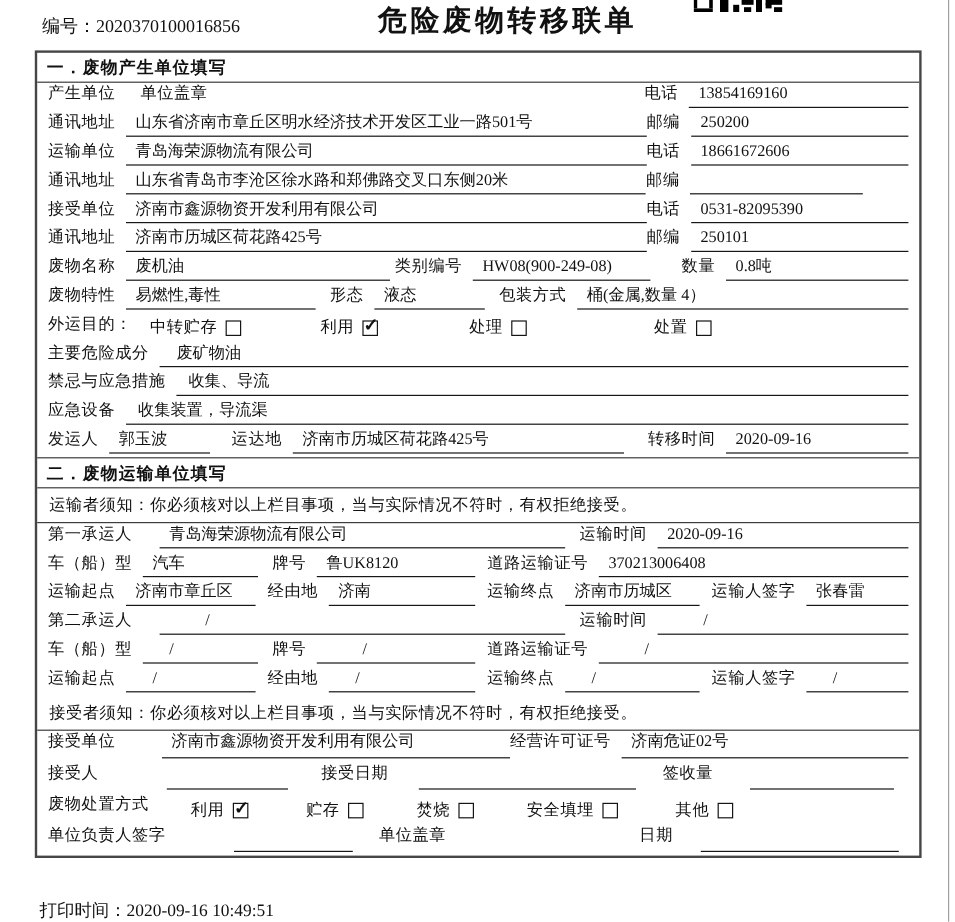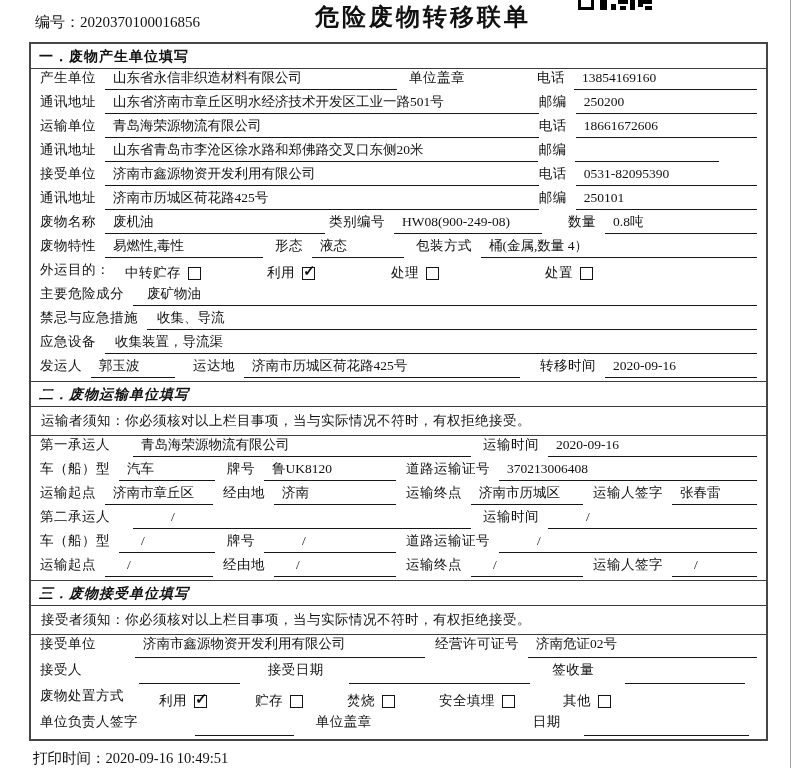--- a/index.html
+++ b/index.html
@@ -33,21 +33,21 @@
     position: absolute; left: 29px; top: 42px; width: 739px;
     border: 2px solid #464646; background: #fff;
   }
   .sec-h {
     font-family: "Liberation Sans", "DejaVu Sans", sans-serif;
     font-weight: bold; font-size: 14px;
     line-height: 18px; padding: 3px 8px;
     border-bottom: 1.5px solid #3c3c3c;
     letter-spacing: 1px;
   }
-  .sec-h.mid { border-top: 1.5px solid #3c3c3c; font-style: italic; }
+  .sec-h.mid { border-top: 1.5px solid #3c3c3c; }
   .note {
     font-size: 13.5px; line-height: 19px;
     padding: 4px 10px 5px 10px;
     border-bottom: 1px solid #3c3c3c;
     letter-spacing: .5px;
   }
   .row {
     display: flex; 
     height: 24px; padding: 0 9px 3px 9px;
     font-size: 13.5px; white-space: nowrap;
@@ -102,21 +102,20 @@
     <rect x="67" y="6" width="7" height="4"></rect>
   </g>
 </svg>
 
 <div class="form">
 
   <div class="sec-h">一．废物产生单位填写</div>
 
   <div class="row">
     <span class="lbl">产生单位</span>
-    <span class="fld" style="width:292px">山东省永信非织造材料有限公司</span>
     <span class="lbl" style="margin-left:12px">单位盖章</span>
     <span class="lbl ml-auto">电话</span>
     <span class="fld" style="width:183px">13854169160</span>
   </div>
 
   <div class="row">
     <span class="lbl">通讯地址</span>
     <span class="fld" style="width:438px">山东省济南市章丘区明水经济技术开发区工业一路501号</span>
     <span class="lbl ml-auto">邮编</span>
     <span class="fld" style="width:183px">250200</span>
@@ -262,27 +261,26 @@
     <span class="lbl">运输起点</span>
     <span class="fld slash-mid" style="width:108px">/</span>
     <span class="lbl" style="margin-left:10px">经由地</span>
     <span class="fld slash-mid" style="width:122px">/</span>
     <span class="lbl" style="margin-left:10px">运输终点</span>
     <span class="fld slash-mid" style="width:112px">/</span>
     <span class="lbl" style="margin-left:10px">运输人签字</span>
     <span class="fld grow slash-mid">/</span>
   </div>
 
-  <div class="sec-h mid">三．废物接受单位填写</div>
   <div class="note">接受者须知：你必须核对以上栏目事项，当与实际情况不符时，有权拒绝接受。</div>
 
   <div class="row tall">
     <span class="lbl">接受单位</span>
     <span class="fld" style="width:290px;margin-left:30px">济南市鑫源物资开发利用有限公司</span>
-    <span class="lbl" style="margin-left:10px">经营许可证号</span>
+    <span class="lbl" style="">经营许可证号</span>
     <span class="fld grow">济南危证02号</span>
   </div>
 
   <div class="row tall">
     <span class="lbl">接受人</span>
     <span class="fld" style="width:105px;margin-left:48px"></span>
     <span class="lbl" style="margin-left:28px">接受日期</span>
     <span class="fld" style="width:190px;margin-left:16px"></span>
     <span class="lbl" style="margin-left:22px">签收量</span>
     <span class="fld" style="width:125px;margin-left:22px;margin-right:12px"></span>

